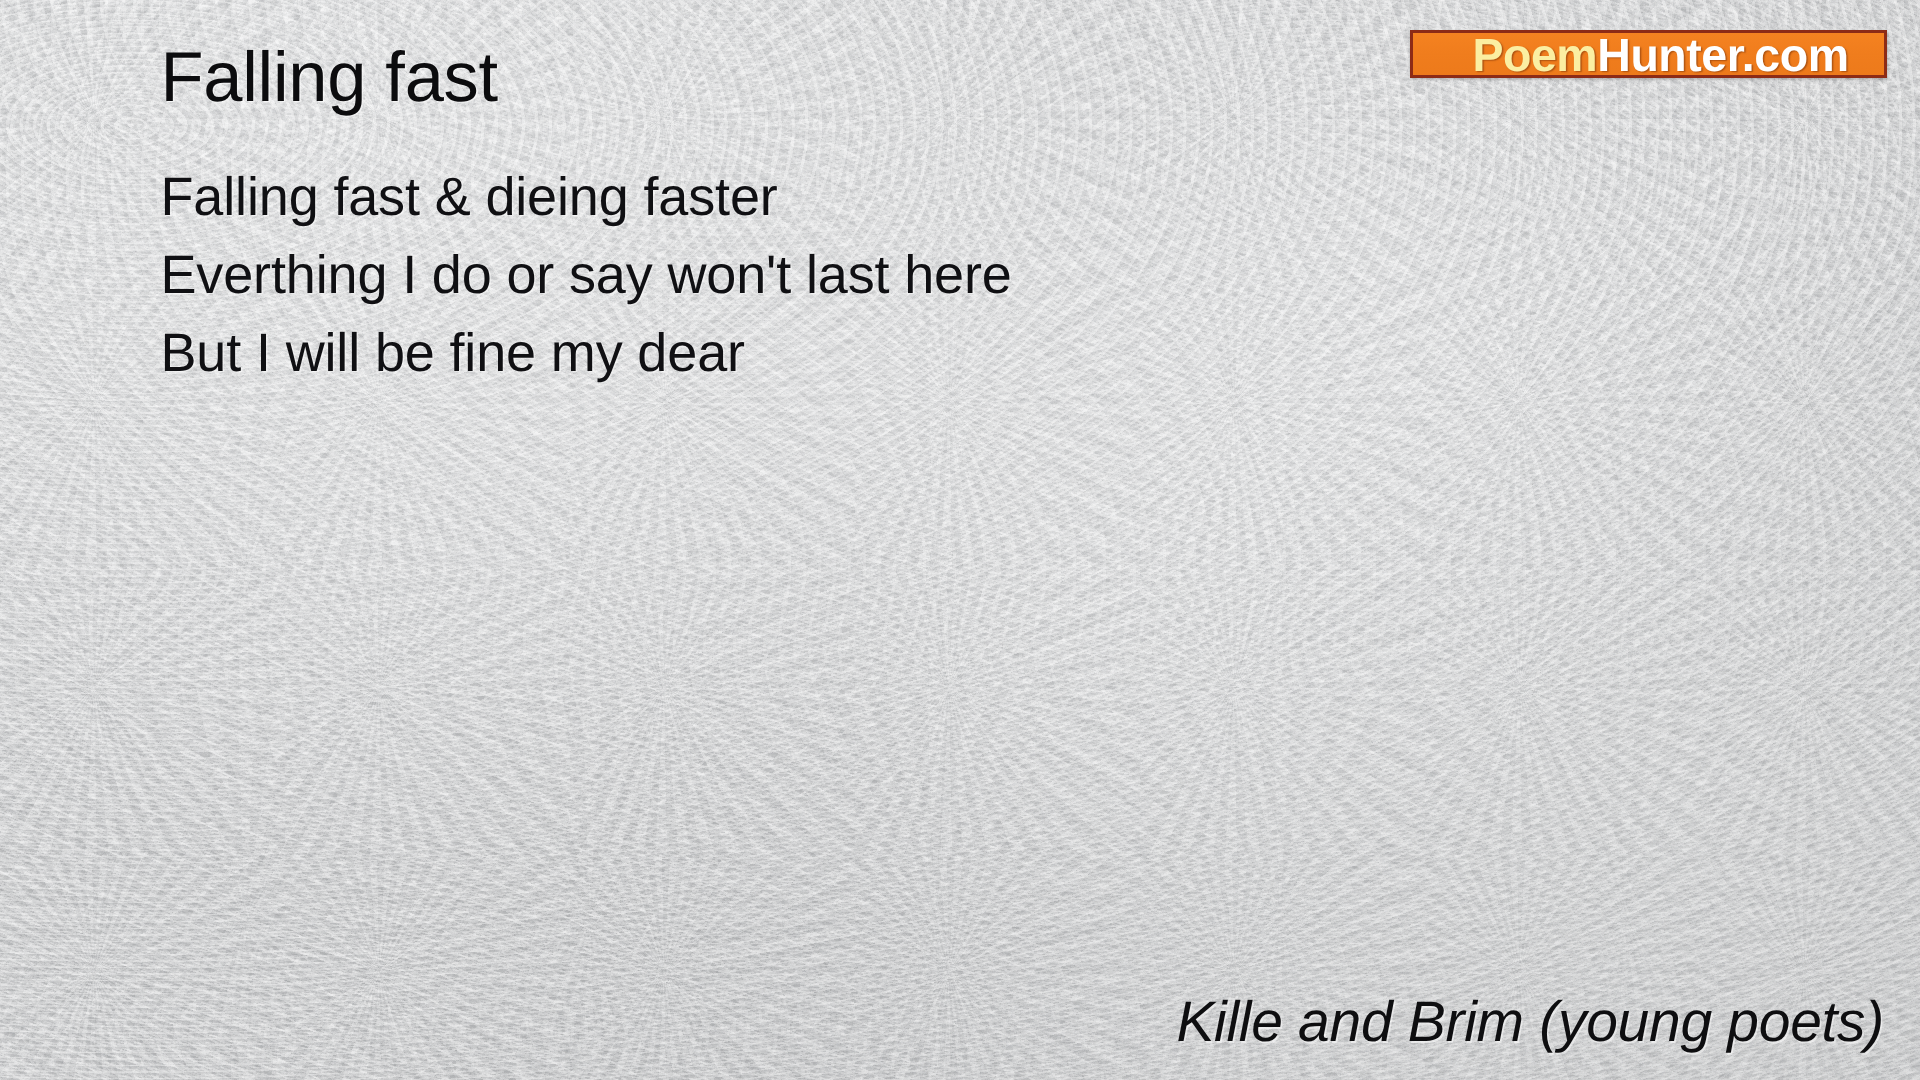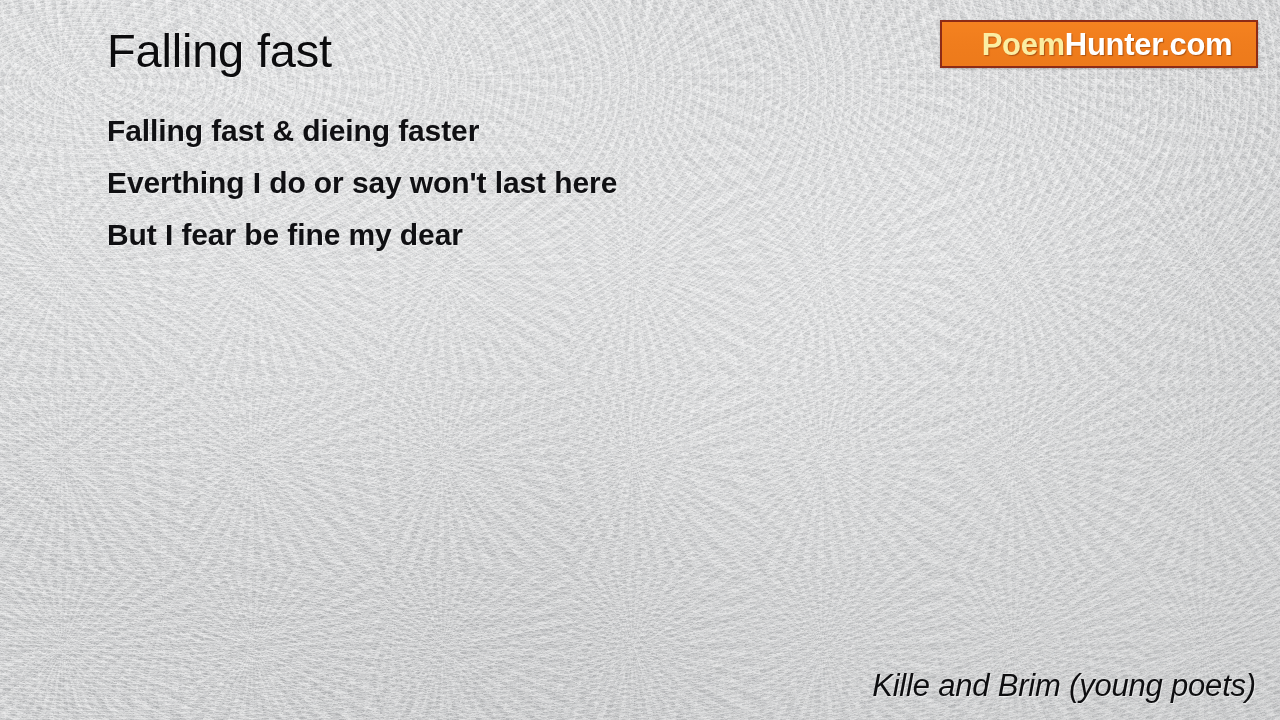--- a/index.html
+++ b/index.html
@@ -92,50 +92,50 @@
     text-shadow: 1px 1px 0 rgba(255,255,255,.55);
   }
 
   #poem-body {
     position: absolute;
     left: 107px;
     top: 105px;
     width: 1000px;
   }
   .poem-line {
-    font-size: 30px;
-    font-weight: 700;
+    font-size: 36px;
+    font-weight: 400;
     line-height: 52px;
     color: #101013;
     letter-spacing: -0.1px;
     white-space: nowrap;
     text-shadow: 1px 1px 0 rgba(255,255,255,.45);
   }
 
   #poem-author {
     position: absolute;
     right: 24px;
     bottom: 16px;
-    font-size: 31px;
+    font-size: 38px;
     font-style: italic;
     font-weight: 400;
     color: #0e0e10;
     letter-spacing: -0.2px;
     white-space: nowrap;
     text-shadow: 1px 1px 0 rgba(255,255,255,.50);
     text-align: right;
   }
 
   
   #site-logo {
     position: absolute;
     left: 940px;
     top: 20px;
     width: 318px;
-    height: 48px;
+    height: 32px;
     box-sizing: border-box;
     border: 2px solid #8d2b16;
     background: linear-gradient(to bottom, #f58220 0%, #f07d1d 48%, #ed7a1b 100%);
     display: flex;
     align-items: center;
     justify-content: center;
     box-shadow: 0 1px 2px rgba(0,0,0,.22);
     padding-left: 16px;
   }
   #site-logo-text {
@@ -160,21 +160,21 @@
   <div id="bg-grain"></div>
   <div id="bg-vignette"></div>
 
   <div id="content">
 
     <div id="poem-title">Falling fast</div>
 
     <div id="poem-body">
       <div class="poem-line">Falling fast &amp; dieing faster</div>
       <div class="poem-line">Everthing I do or say won't last here</div>
-      <div class="poem-line">But I fear be fine my dear</div>
+      <div class="poem-line">But I will be fine my dear</div>
     </div>
 
     <div id="poem-author">Kille and Brim (young poets)</div>
 
     <div id="site-logo">
       <div id="site-logo-text">
         <span class="logo-poem">Poem</span><span class="logo-hunter">Hunter.com</span>
       </div>
     </div>
 

